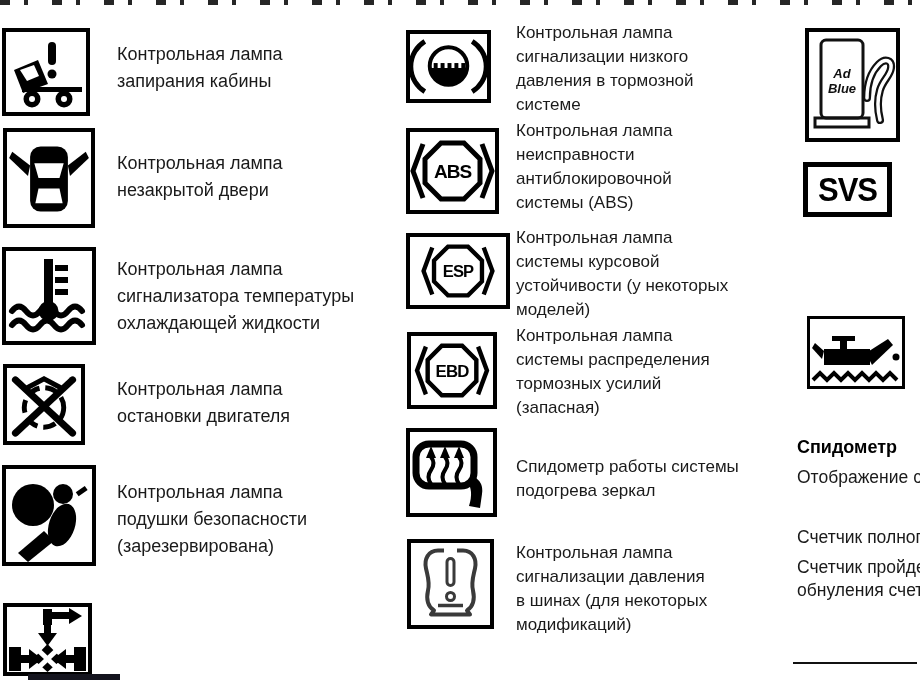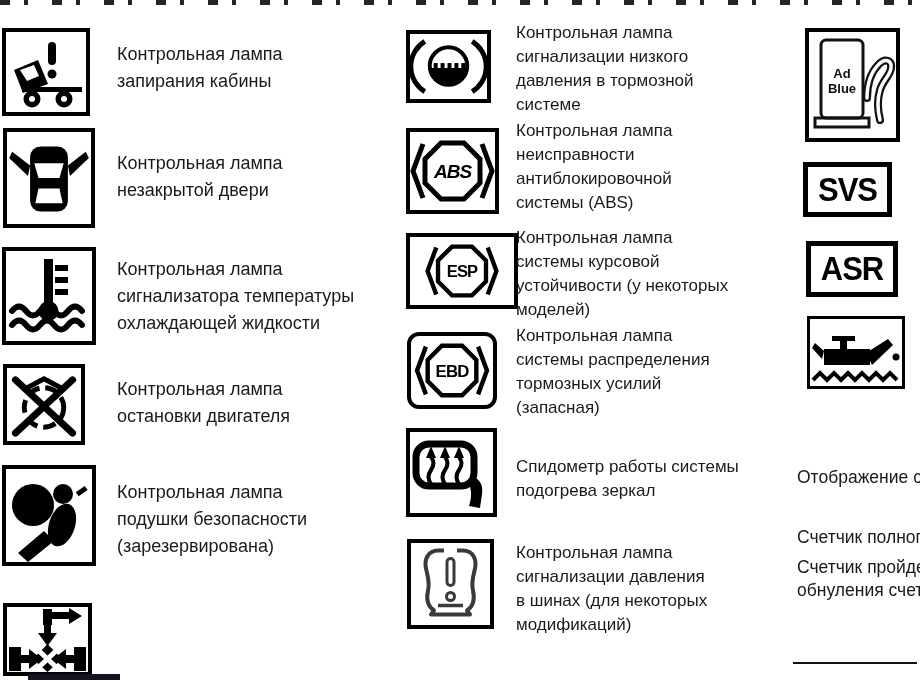--- a/index.html
+++ b/index.html
@@ -126,47 +126,47 @@
       <rect x="38" y="29" width="4" height="6" fill="#000"></rect>
       <rect x="45" y="29" width="4" height="6" fill="#000"></rect>
       <rect x="52" y="29" width="4" height="6" fill="#000"></rect>
     </svg>
   </div>
   <div class="lbl-m" style="left:516px;top:21px;">Контрольная лампа
 сигнализации низкого
 давления в тормозной
 системе</div>
 
-  <div class="icon-box" style="left:406px;top:128px;width:93px;height:86px;font-style:italic;">
+  <div class="icon-box" style="left:406px;top:128px;width:93px;height:86px;">
     <svg viewBox="0 0 85 78">
       <polyline points="13,12 3,39 13,66" stroke="#000" stroke-width="5" fill="none"></polyline>
       <polyline points="72,12 82,39 72,66" stroke="#000" stroke-width="5" fill="none"></polyline>
       <polygon points="31,11 54,11 70,27 70,51 54,67 31,67 15,51 15,27" fill="#fff" stroke="#000" stroke-width="5"></polygon>
       <text x="42.5" y="46" font-size="19" font-weight="bold" text-anchor="middle" letter-spacing="-1" fill="#000" font-family="Liberation Sans, sans-serif">ABS</text>
     </svg>
   </div>
   <div class="lbl-m" style="left:516px;top:119px;">Контрольная лампа
 неисправности
 антиблокировочной
 системы (ABS)</div>
 
-  <div class="icon-box" style="left:406px;top:233px;width:112px;height:76px;">
+  <div class="icon-box" style="left:406px;top:233px;width:104px;height:76px;">
     <svg viewBox="0 0 85 78">
       <polyline points="13,12 3,39 13,66" stroke="#000" stroke-width="5" fill="none"></polyline>
       <polyline points="72,12 82,39 72,66" stroke="#000" stroke-width="5" fill="none"></polyline>
       <polygon points="31,11 54,11 70,27 70,51 54,67 31,67 15,51 15,27" fill="#fff" stroke="#000" stroke-width="5"></polygon>
       <text x="42.5" y="46" font-size="19" font-weight="bold" text-anchor="middle" letter-spacing="-1" fill="#000" font-family="Liberation Sans, sans-serif">ESP</text>
     </svg>
   </div>
   <div class="lbl-m" style="left:516px;top:226px;">Контрольная лампа
 системы курсовой
 устойчивости (у некоторых
 моделей)</div>
 
-  <div class="icon-box" style="left:407px;top:332px;width:90px;height:77px;border-radius:12px;">
+  <div class="icon-box" style="left:407px;top:332px;width:90px;height:77px;">
     <svg viewBox="0 0 85 78">
       <polyline points="13,12 3,39 13,66" stroke="#000" stroke-width="5" fill="none"></polyline>
       <polyline points="72,12 82,39 72,66" stroke="#000" stroke-width="5" fill="none"></polyline>
       <polygon points="31,11 54,11 70,27 70,51 54,67 31,67 15,51 15,27" fill="#fff" stroke="#000" stroke-width="5"></polygon>
       <text x="42.5" y="46" font-size="19" font-weight="bold" text-anchor="middle" letter-spacing="-1" fill="#000" font-family="Liberation Sans, sans-serif">EBD</text>
     </svg>
   </div>
   <div class="lbl-m" style="left:516px;top:324px;">Контрольная лампа
 системы распределения
 тормозных усилий
@@ -193,51 +193,49 @@
       <path d="M27,62 L52,62" stroke="#3a3a3a" stroke-width="3.5" fill="none"></path>
       <rect x="36" y="15" width="7" height="27" rx="3.5" stroke="#3a3a3a" stroke-width="3" fill="none"></rect>
       <circle cx="39.5" cy="53" r="4" stroke="#3a3a3a" stroke-width="3" fill="none"></circle>
     </svg>
   </div>
   <div class="lbl-m" style="left:516px;top:541px;">Контрольная лампа
 сигнализации давления
 в шинах (для некоторых
 модификаций)</div>
 
-  <div class="icon-box" style="left:805px;top:28px;width:95px;height:114px;">
+  <div class="icon-box" style="left:805px;top:28px;width:95px;height:114px;font-style:italic;">
     <svg viewBox="0 0 87 106">
       <rect x="12" y="8" width="42" height="78" rx="5" stroke="#111" stroke-width="3" fill="none"></rect>
       <rect x="6" y="86" width="54" height="9" stroke="#111" stroke-width="3" fill="none"></rect>
       <path d="M58,66 C58,50 62,40 70,32 C76,26 83,28 82,36 C81,44 74,48 71,58 C68,68 69,80 71,88" stroke="#111" stroke-width="8" fill="none" stroke-linecap="round"></path>
       <path d="M58,66 C58,50 62,40 70,32 C76,26 83,28 82,36 C81,44 74,48 71,58 C68,68 69,80 71,88" stroke="#fff" stroke-width="3.5" fill="none" stroke-linecap="round"></path>
       <text x="33" y="46" font-size="13" font-weight="bold" text-anchor="middle" fill="#111" font-family="Liberation Sans, sans-serif">Ad</text>
       <text x="33" y="61" font-size="13" font-weight="bold" text-anchor="middle" fill="#111" font-family="Liberation Sans, sans-serif">Blue</text>
     </svg>
   </div>
 
   <div class="icon-box" style="left:803px;top:162px;width:89px;height:55px;border-width:5px;">
     <span class="badge">SVS</span>
   </div>
 
-  <div class="icon-box" style="left:806px;top:241px;width:92px;height:56px;border-width:5px;">
-    <span class="badge">ASR</span>
-  </div>
 
   <div class="icon-box" style="left:807px;top:316px;width:98px;height:73px;border-width:3px;">
     <svg viewBox="0 0 92 67">
       <rect x="14" y="30" width="46" height="16" fill="#000"></rect>
       <polygon points="56,34 78,20 83,26 62,46" fill="#000"></polygon>
       <circle cx="86" cy="38" r="3.5" fill="#000"></circle>
       <rect x="30" y="20" width="7" height="12" fill="#000"></rect>
       <rect x="22" y="17" width="23" height="5" fill="#000"></rect>
       <polygon points="14,32 5,24 2,29 12,40" fill="#000"></polygon>
       <path d="M3,61 l7,-7 7,7 7,-7 7,7 7,-7 7,7 7,-7 7,7 7,-7 7,7 7,-7 7,7" stroke="#000" stroke-width="4" fill="none"></path>
     </svg>
   </div>
 
+  <div class="rtxt bold" style="top:437px;">Спидометр</div>
   <div class="rtxt" style="top:467px;">Отображение ск</div>
   <div class="rtxt" style="top:527px;">Счетчик полного</div>
   <div class="rtxt" style="top:557px;">Счетчик пройде</div>
   <div class="rtxt" style="top:580px;">обнуления счетч</div>
 
   <div class="rule" style="left:793px;top:662px;width:124px;height:2px;"></div>
 
 </div>
 
 </body></html>

